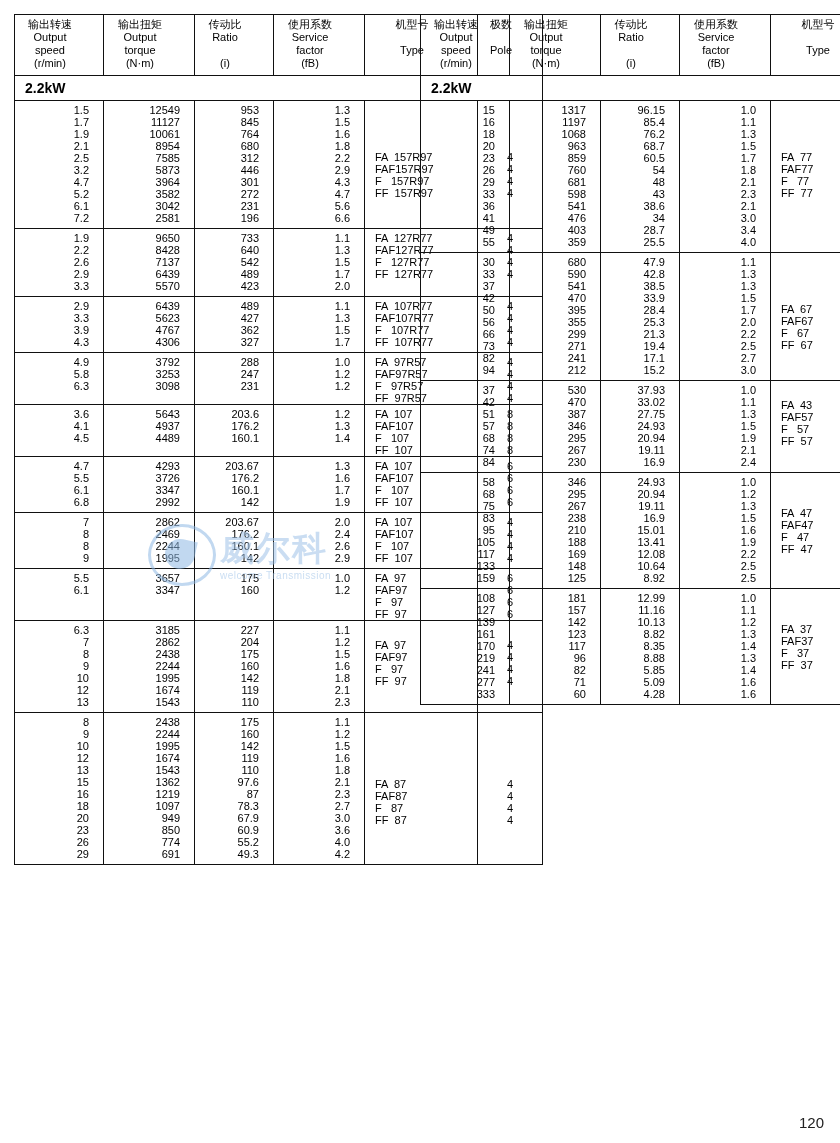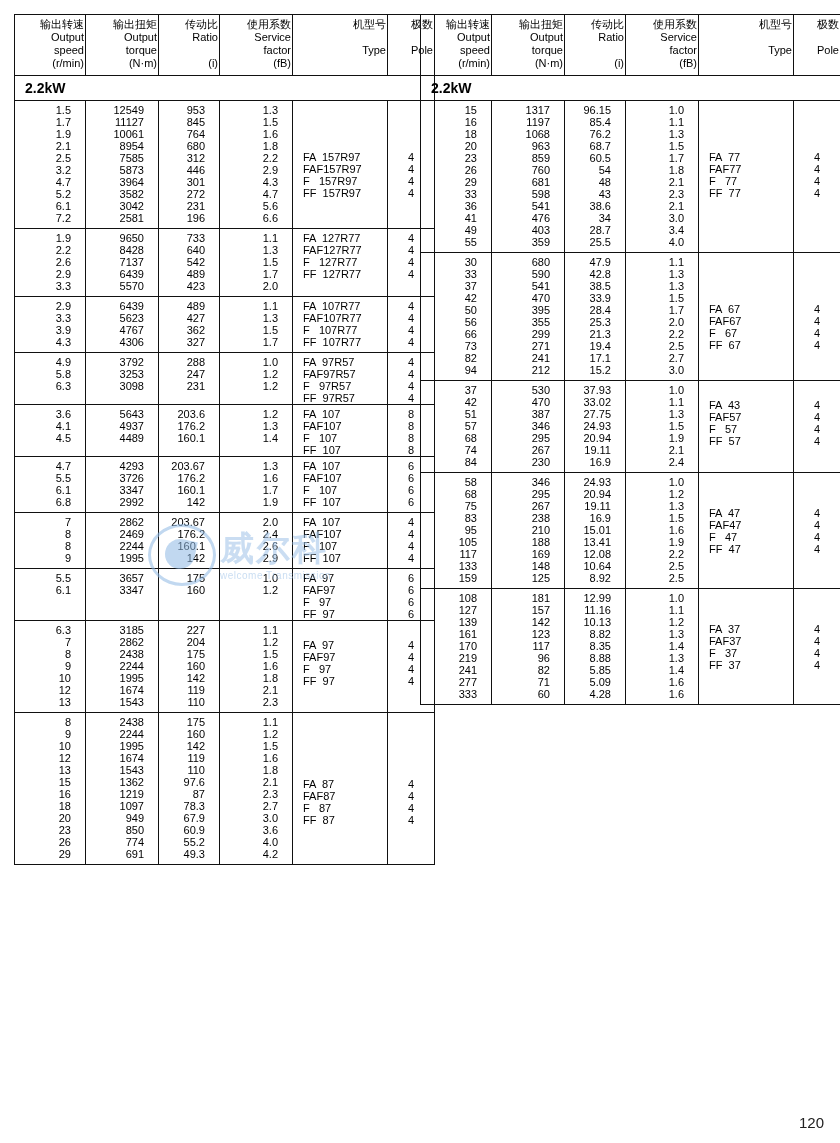--- a/index.html
+++ b/index.html
@@ -26,22 +26,22 @@
     width:406px;
     table-layout:fixed;
   }
   td,th{
     border:1px solid #111;
     padding:0;
     font-size:11px;
     vertical-align:top;
   }
   .hdr td{
-    text-align:right;
-    padding:3px 1px 5px 1px;
+    text-align:center;
+    padding:3px 19px 5px 1px;
     line-height:1.18;
     font-size:11px;
   }
   .cn{font-size:11px;}
   .hdr .en{font-size:11px;}
   .c1{width:68px;}
   .c2{width:70px;}
   .c3{width:58px;}
   .c4{width:70px;}
   .c5{width:92px;}

